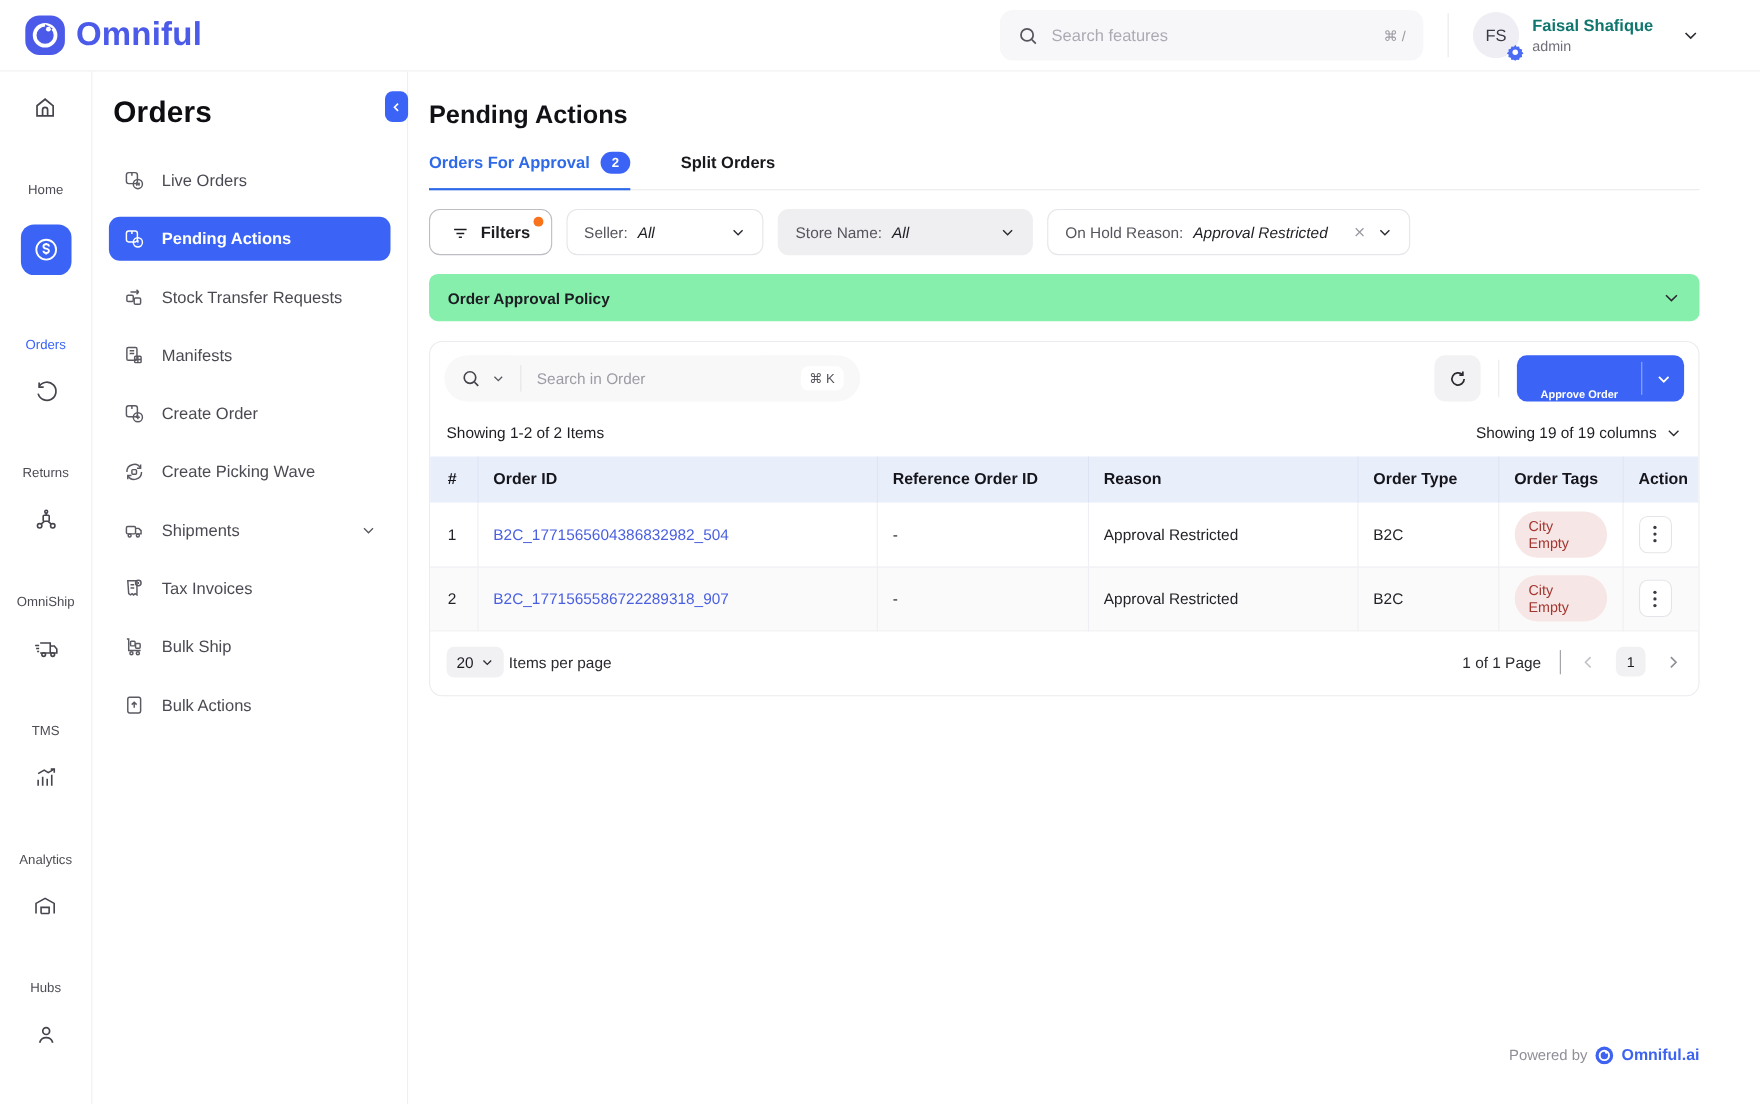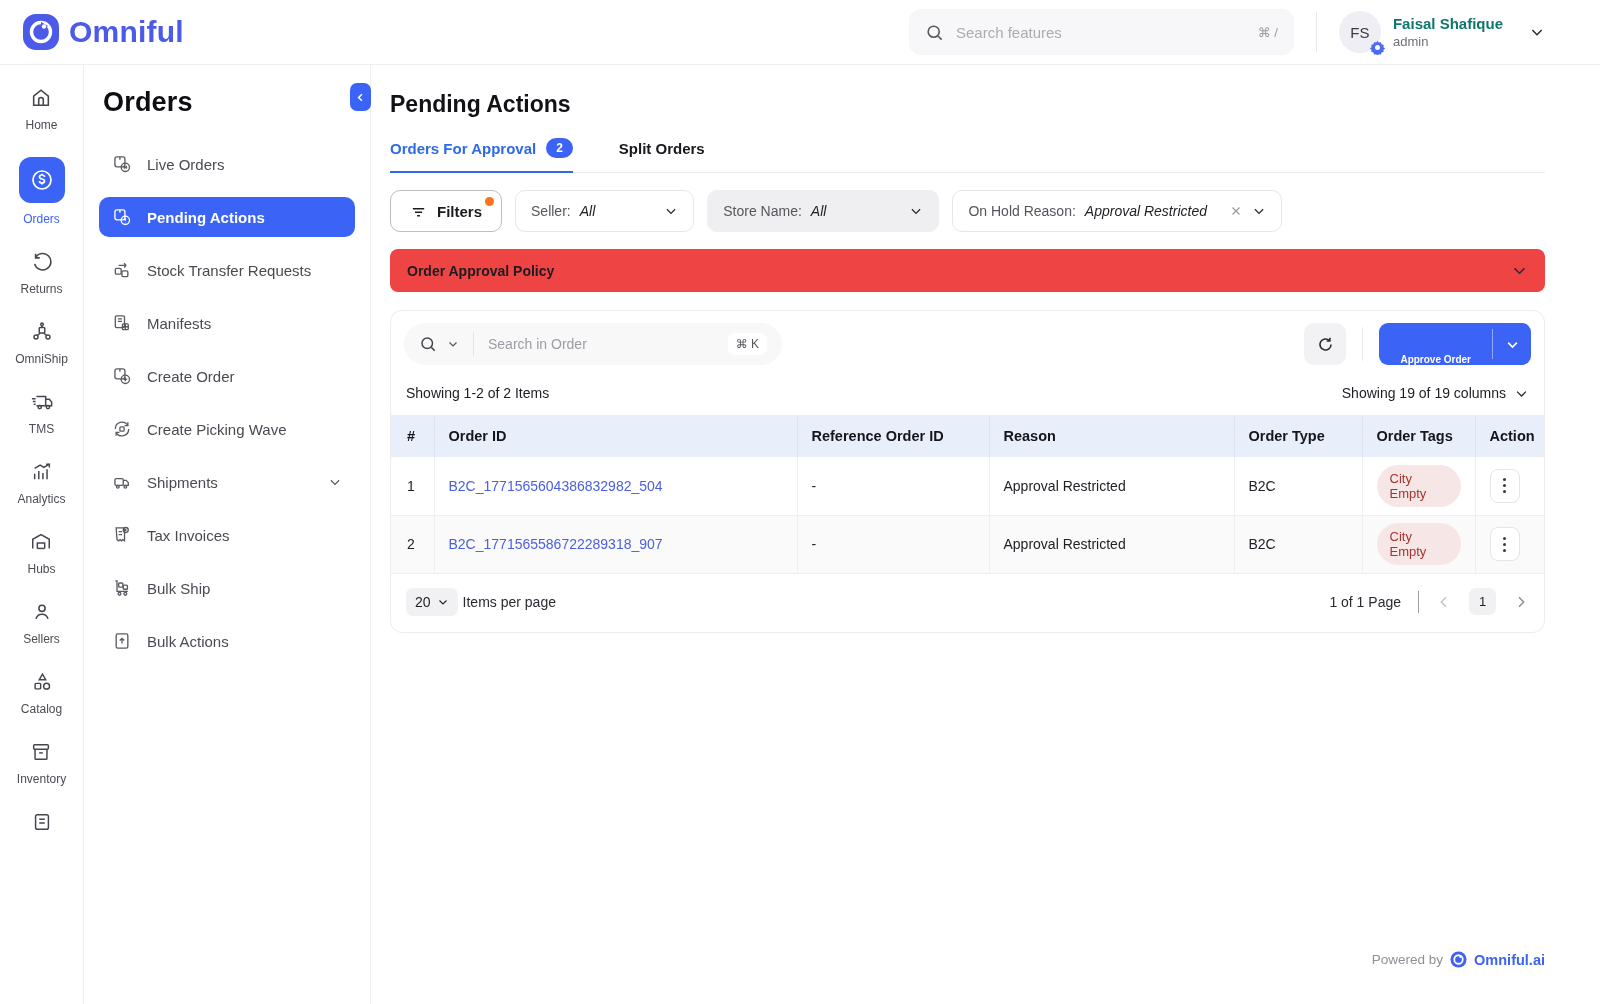--- a/index.html
+++ b/index.html
@@ -30,21 +30,21 @@
 
   
   .app { display:flex; height:939px; }
 
   
   .rail { width:84px; border-right:1px solid #EFEFF1; padding-top:22px;
     display:flex; flex-direction:column; align-items:center; gap:25px; overflow:hidden; }
   .rail-item { display:flex; flex-direction:column; align-items:center; gap:9px;
     color:#4C4C54; cursor:pointer; }
   .rail-item .ric { color:#45454D; }
-  .rail-label { font-size:12px; color:#4C4C54; }
+  .rail-label { font-size:12px; color:#4C4C54;margin-top:47px; }
   .rail-item.active .rail-label { color:#3B63F6; }
   .rail-active-box { width:46px; height:46px; border-radius:12px; background:#3B63F6;
     display:flex; align-items:center; justify-content:center; }
 
   
   .sidebar { width:287px; border-right:1px solid #EFEFF1; padding:18px 15px 0 15px;
     position:relative; }
   .sidebar-title { font-size:27px; font-weight:700; color:#0E0E12; margin:4px 0 26px 4px;
     letter-spacing:.2px; }
   .collapse-btn { position:absolute; top:18px; right:-1px; width:21px; height:28px;
@@ -76,21 +76,21 @@
   .filters-dot { position:absolute; top:6px; right:7px; width:9px; height:9px;
     border-radius:50%; background:#F9731C; }
   .chip { display:flex; align-items:center; gap:9px; height:42px; padding:0 15px;
     border-radius:10px; border:1px solid #E6E6EA; background:#fff; font-size:14px;
     cursor:pointer; }
   .chip.gray { background:#EFEFF1; border-color:#EFEFF1; }
   .chip-label { color:#55555D; }
   .chip-value { color:#1E1E24;font-style:italic; }
   .chip .gap { width:4px; }
 
-  .policy-bar { margin-top:17px; height:43px; background:#ef4444; border-radius:8px;
+  .policy-bar { margin-top:17px; height:43px; background:#86efac; border-radius:8px;
     display:flex; align-items:center; justify-content:space-between; padding:0 17px;
     cursor:pointer; }
   .policy-label { font-size:14px; font-weight:600; color:#1C1C22; }
 
   .card { margin-top:18px; border:1px solid #ECECF0; border-radius:12px; overflow:hidden; }
   .toolbar { display:flex; align-items:center; padding:12px 13px; }
   .order-search { width:378px; height:42px; background:#F8F8F9; border-radius:21px;
     display:flex; align-items:center; gap:10px; padding:0 15px; }
   .order-search .sdiv { width:1px; height:24px; background:#E4E4E8; margin:0 4px; }
   .order-search input { flex:1; border:none; outline:none; background:transparent;

